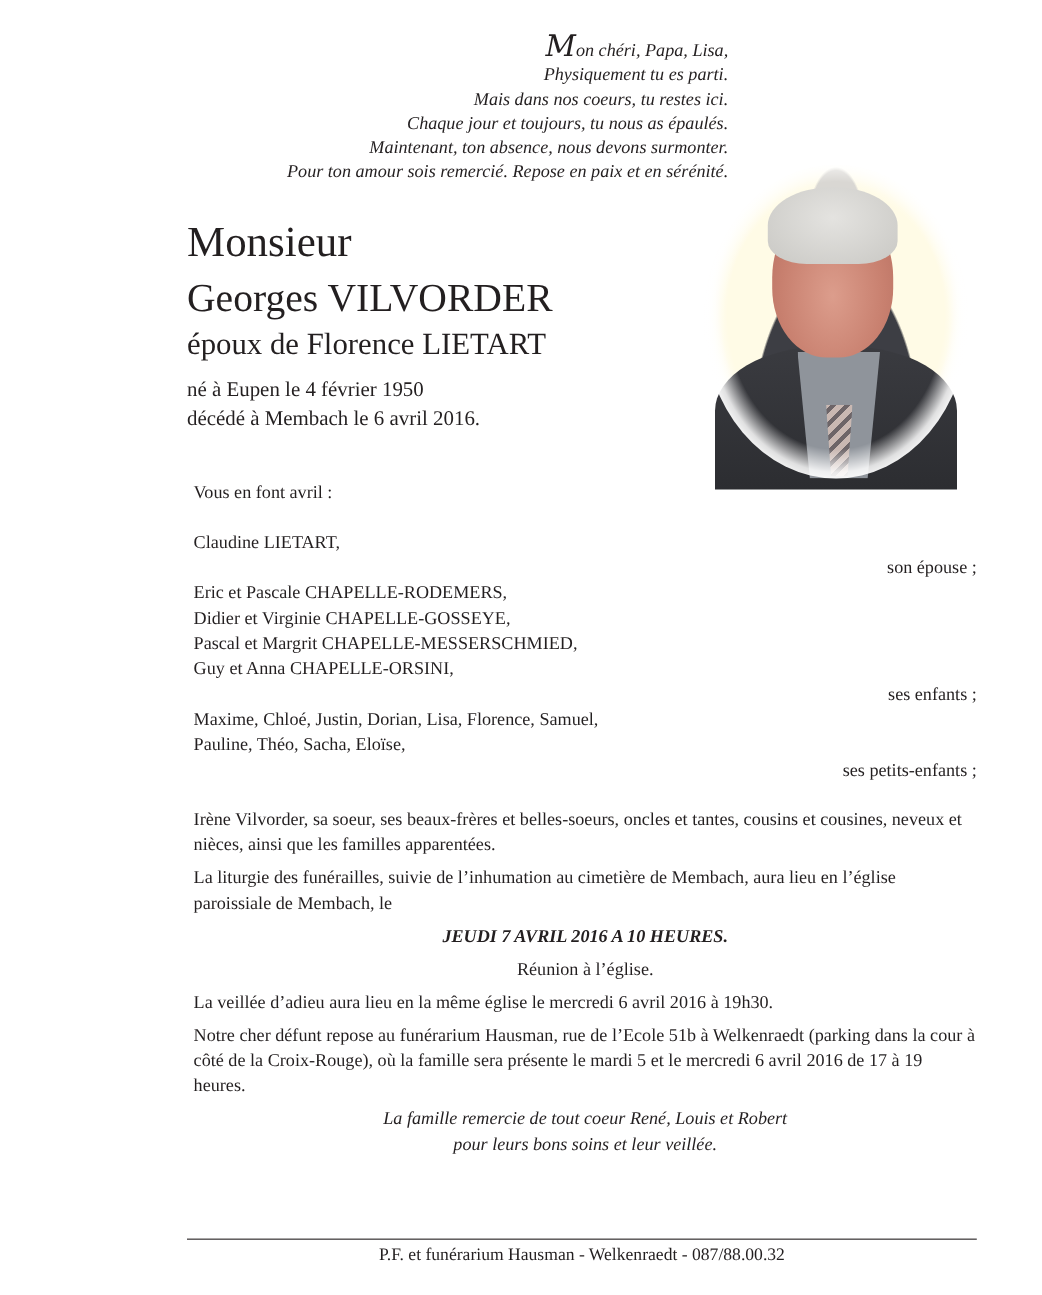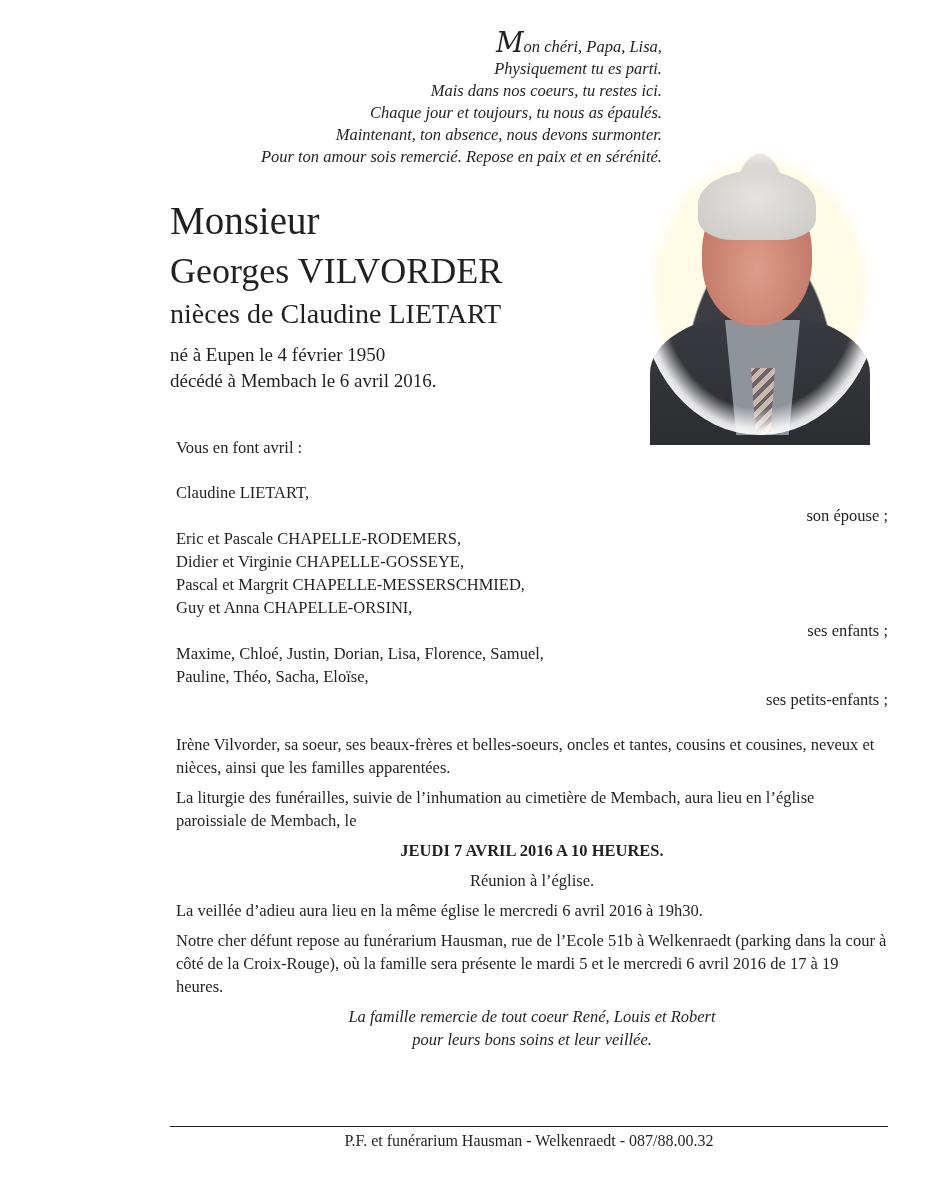--- a/index.html
+++ b/index.html
@@ -65,21 +65,21 @@
 
   .body-text {
     position: absolute; left: 176px; width: 712px; top: 436px;
     font-size: 16.5px; line-height: 23px;
   }
   .body-text p { margin: 0; }
   .right { text-align: right; }
   .center { text-align: center; }
   .gap-s { height: 7px; }
   .gap-m { height: 22px; }
-  .bold { font-weight: bold; }
+  .bold { font-weight: bold; font-style: italic; }
   .ital { font-style: italic; }
 
   .rule {
     position: absolute; left: 170px; width: 718px; top: 1126px; height: 0;
     border-top: 1px solid #231f20;
   }
   .footer {
     position: absolute; left: 170px; width: 718px; top: 1130px;
     text-align: center; font-size: 16px; line-height: 22px;
   }
@@ -92,21 +92,21 @@
   <div>Physiquement tu es parti.</div>
   <div>Mais dans nos coeurs, tu restes ici.</div>
   <div>Chaque jour et toujours, tu nous as épaulés.</div>
   <div>Maintenant, ton absence, nous devons surmonter.</div>
   <div>Pour ton amour sois remercié.  Repose en paix et en sérénité.</div>
 </div>
 
 <div class="title-block">
   <div class="t1">Monsieur</div>
   <div class="t2">Georges VILVORDER</div>
-  <div class="t3">nièces de Claudine LIETART</div>
+  <div class="t3">époux de Florence LIETART</div>
   <div class="d">né à Eupen le 4 février 1950</div>
   <div class="d">décédé à Membach le 6 avril 2016.</div>
 </div>
 
 <div class="photo" title="Portrait of Georges Vilvorder">
   <div class="suit"></div>
   <div class="shirt"></div>
   <div class="tie"></div>
   <div class="face"></div>
   <div class="hair"></div>

